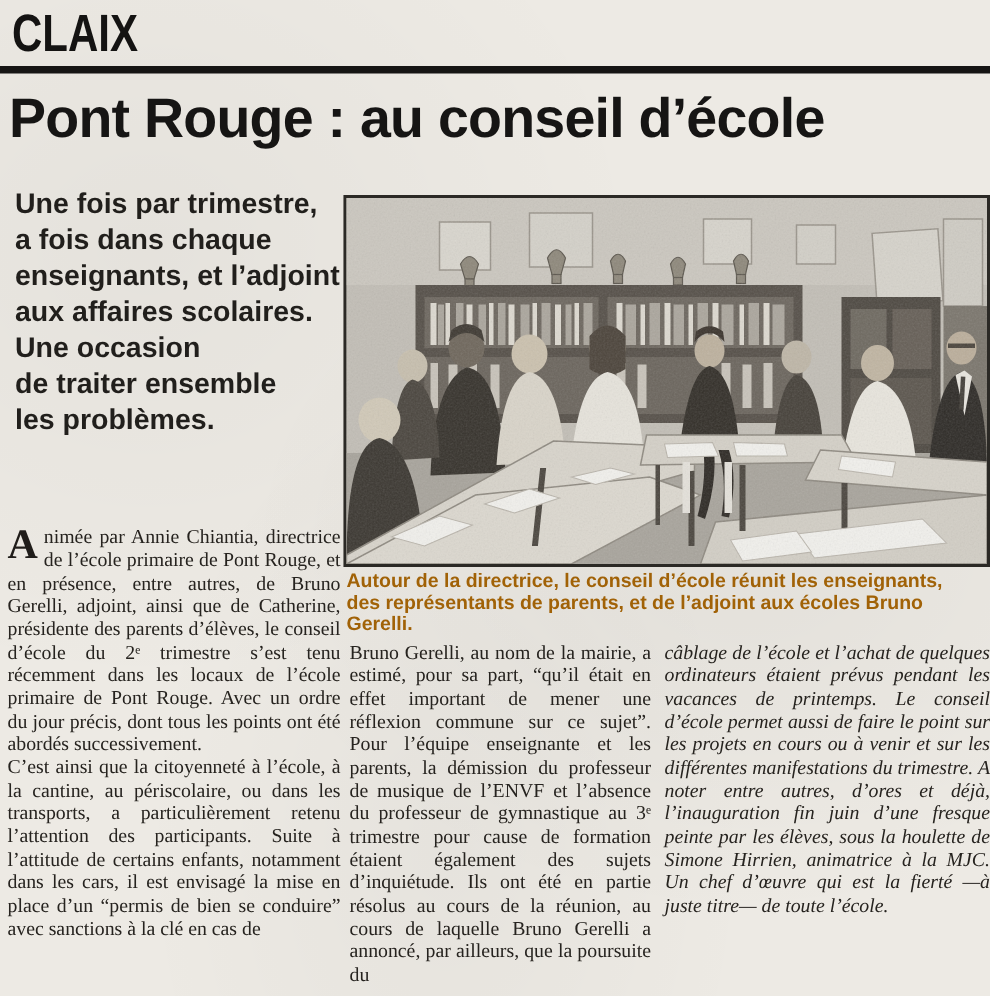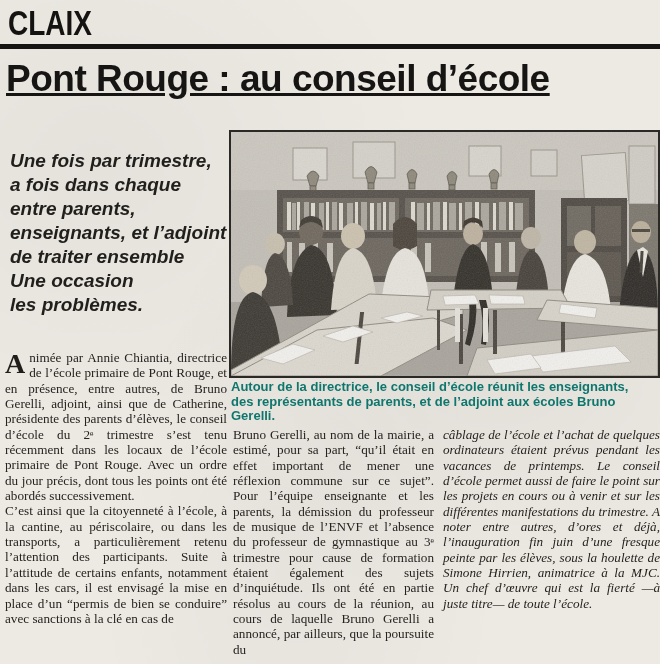--- a/index.html
+++ b/index.html
@@ -17,35 +17,35 @@
   .claix{
     left:8px;top:3px;margin:0;
     font-weight:800;font-size:35px;letter-spacing:0;
     transform:scaleX(.80);transform-origin:0 0;
     color:#141312;font-family:"Liberation Sans",sans-serif;
   }
   .rule{left:0;top:44px;width:660px;height:5px;background:#161514;}
   .headline{
     left:6px;top:58px;margin:0;width:652px;
     font-weight:bold;font-size:37px;letter-spacing:-0.5px;
-    color:#161514;white-space:nowrap;text-decoration:underline;
+    color:#161514;white-space:nowrap;
   }
   .standfirst{
-    left:10px;top:149px;width:218px;
-    font-style:italic;font-weight:bold;
+    left:10px;top:125px;width:218px;
+    font-weight:bold;
     font-size:19px;line-height:24px;color:#211f1c;
   }
   .photo-frame{
     left:229px;top:130px;width:427px;height:244px;
     border:2px solid #2b2925;background:#c2beb6;box-sizing:content-box;
   }
   .photo-frame svg{display:block;}
   .caption{
     left:231px;top:380px;width:429px;
-    font-weight:bold;font-size:13px;line-height:14.5px;color:#0f766e;
+    font-weight:bold;font-size:13px;line-height:14.5px;color:#a16207;
   }
   .col{position:absolute;}
   .col p{
     margin:0;font-family:"Liberation Serif",serif;
     font-size:13.2px;line-height:15.35px;
     text-align:justify;color:#26231f;
   }
   .col1{left:5px;top:350px;width:222px;}
   .col2{left:233px;top:427px;width:201px;}
   .col3{left:443px;top:427px;width:217px;font-style:italic;}
@@ -58,24 +58,24 @@
 </head>
 <body>
 
 <h1 class="abs claix">CLAIX</h1>
 <div class="abs rule"></div>
 <h2 class="abs headline">Pont Rouge : au conseil d’école</h2>
 
 <div class="abs standfirst">
   <div>Une fois par trimestre,</div>
   <div>a fois dans chaque</div>
-  <div>entre parents,</div>
   <div>enseignants, et l’adjoint</div>
+  <div>aux affaires scolaires.</div>
+  <div>Une occasion</div>
   <div>de traiter ensemble</div>
-  <div>Une occasion</div>
   <div>les problèmes.</div>
 </div>
 
 <figure class="abs photo-frame" style="margin:0">
   <svg width="427" height="244" viewBox="0 0 427 244" aria-hidden="true">
     <defs>
       <filter id="grain" x="0" y="0" width="100%" height="100%">
         <feTurbulence type="fractalNoise" baseFrequency="0.85" numOctaves="2" stitchTiles="stitch"></feTurbulence>
         <feColorMatrix type="saturate" values="0"></feColorMatrix>
         <feComponentTransfer>

